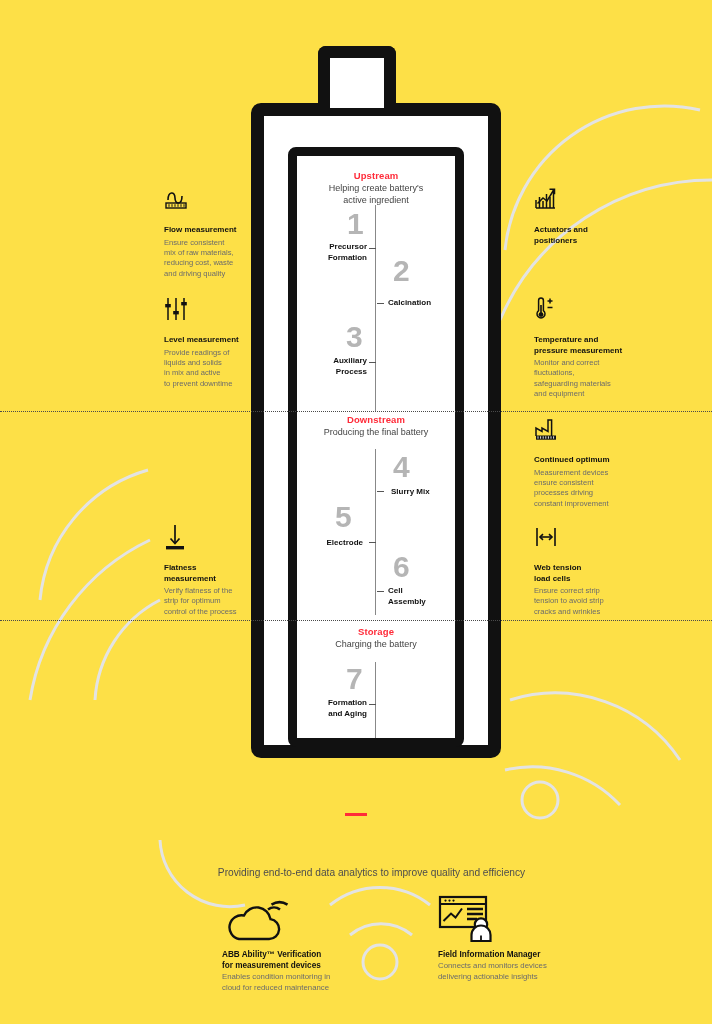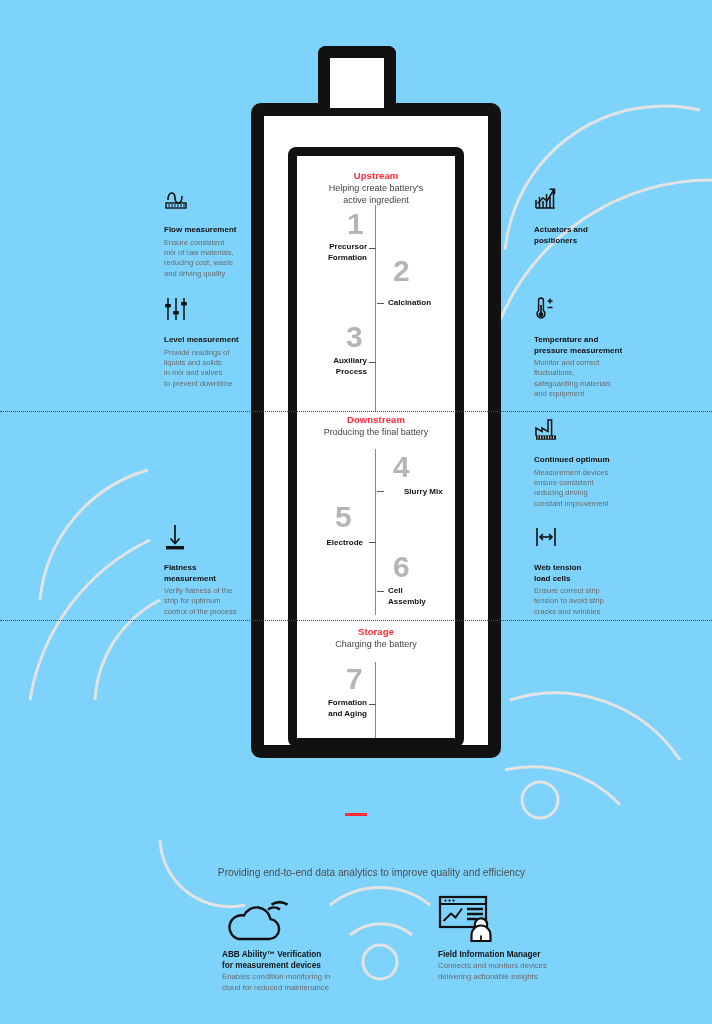--- a/index.html
+++ b/index.html
@@ -6,21 +6,21 @@
   * { box-sizing: border-box; margin: 0; padding: 0; }
   html, body {
     width: 712px; height: 1024px;
     font-family: "Liberation Sans", sans-serif;
     background: #f2f2f2;
     overflow: hidden;
   }
   #page {
     position: relative;
     width: 712px; height: 1024px;
-    background: #7dd3fc;
+    background: #fde047;
   }
 
   
   .bg-deco { position: absolute; inset: 0; pointer-events: none; z-index: 0; }
 
   
   .battery-cap {
     position: absolute;
     left: 318px; top: 46px;
     width: 78px; height: 62px;
@@ -196,21 +196,21 @@
     </div>
 
     <div class="seg-head" style="position:absolute;top:258px;left:0;width:158px;">
       <div class="seg-title">Downstream</div>
       <div class="seg-sub">Producing the final battery</div>
     </div>
     <div class="axis" style="top:293px;height:166px;"></div>
 
     <div class="bignum" style="left:96px;top:296px;">4</div>
     <div class="tick" style="left:80px;top:335px;"></div>
-    <div class="steplbl" style="left:107px;top:331px;width:66px;">
+    <div class="steplbl" style="left:94px;top:331px;width:66px;">
       <span>Slurry Mix</span>
     </div>
 
     <div class="bignum" style="left:38px;top:346px;">5</div>
     <div class="tick" style="left:72px;top:386px;"></div>
     <div class="steplbl" style="left:4px;top:382px;width:62px;text-align:right;">
       <span>Electrode</span>
     </div>
 
     <div class="bignum" style="left:96px;top:396px;">6</div>
@@ -260,21 +260,21 @@
         <path d="M4 2v22M12 2v22M20 2v22"></path>
         <rect x="1.2" y="8" width="5.6" height="3.4" fill="#111" stroke="none"></rect>
         <rect x="9.2" y="15" width="5.6" height="3.4" fill="#111" stroke="none"></rect>
         <rect x="17.2" y="6" width="5.6" height="3.4" fill="#111" stroke="none"></rect>
       </svg>
     </div>
     <div class="ft">Level measurement</div>
     <div class="fd">
       <span>Provide readings of</span><br>
       <span>liquids and solids</span><br>
-      <span>in mix and valves</span><br>
+      <span>in mix and active</span><br>
       <span>to prevent downtime</span>
     </div>
   </div>
 
 
   <div class="feat" style="left:164px;top:524px;">
     <div class="ic">
       <svg width="34" height="32" viewBox="0 0 34 32" fill="none" stroke="#111" stroke-width="1.7">
         <path d="M11 1v18"></path>
         <path d="M6.5 14.5L11 19.5L15.5 14.5"></path>
@@ -334,21 +334,21 @@
       <svg width="36" height="30" viewBox="0 0 36 30" fill="none" stroke="#111" stroke-width="1.5">
         <path d="M2 20V12l6 3.5V12l6 3.5V4h3.6v16.5"></path>
         <rect x="2" y="19.5" width="20" height="4.2" fill="#111" stroke="none"></rect>
         <path d="M4 20.3v2.4M6.6 20.3v2.4M9.2 20.3v2.4M11.8 20.3v2.4M14.4 20.3v2.4M17 20.3v2.4M19.6 20.3v2.4" stroke="#fff" stroke-width=".9"></path>
       </svg>
     </div>
     <div class="ft">Continued optimum</div>
     <div class="fd">
       <span>Measurement devices</span><br>
       <span>ensure consistent</span><br>
-      <span>reducing driving</span><br>
+      <span>processes driving</span><br>
       <span>constant improvement</span>
     </div>
   </div>
 
   <div class="feat" style="left:534px;top:524px;">
     <div class="ic">
       <svg width="34" height="30" viewBox="0 0 34 30" fill="none" stroke="#111" stroke-width="1.6">
         <path d="M3 4v18M21 4v18"></path>
         <path d="M6 13h12"></path>
         <path d="M9 10.2L6 13l3 2.8M15 10.2L18 13l-3 2.8"></path>

